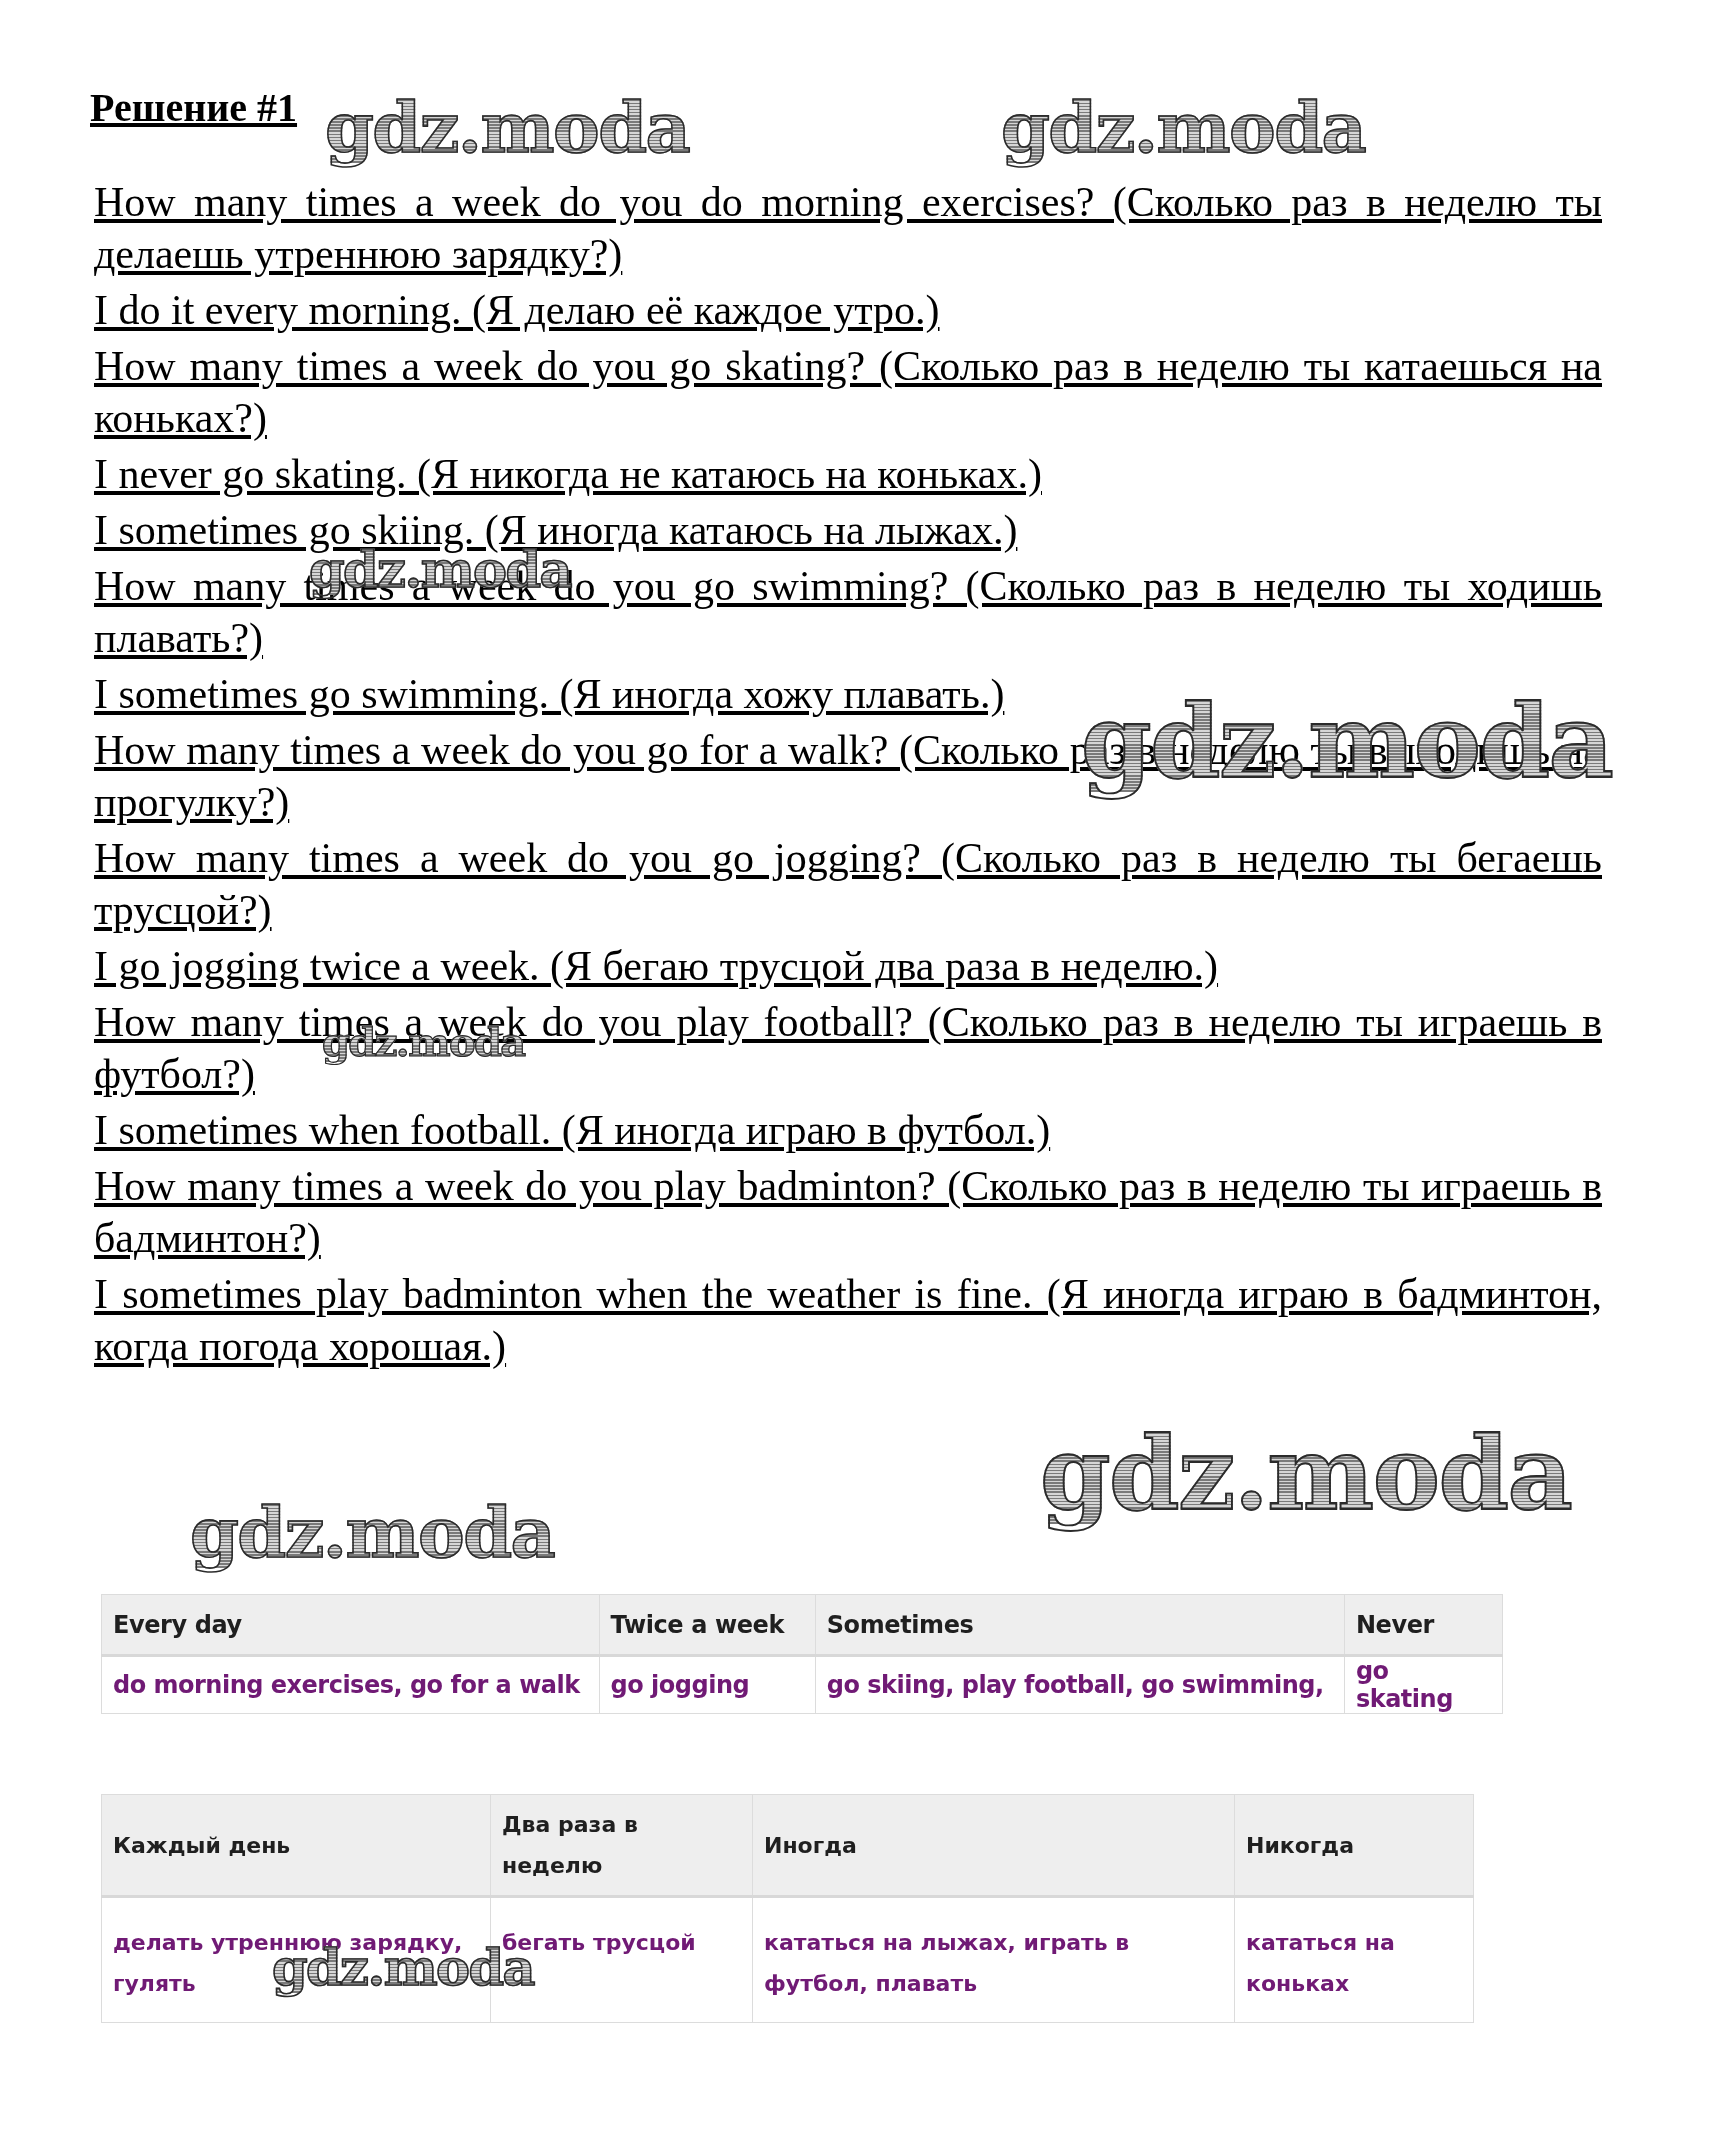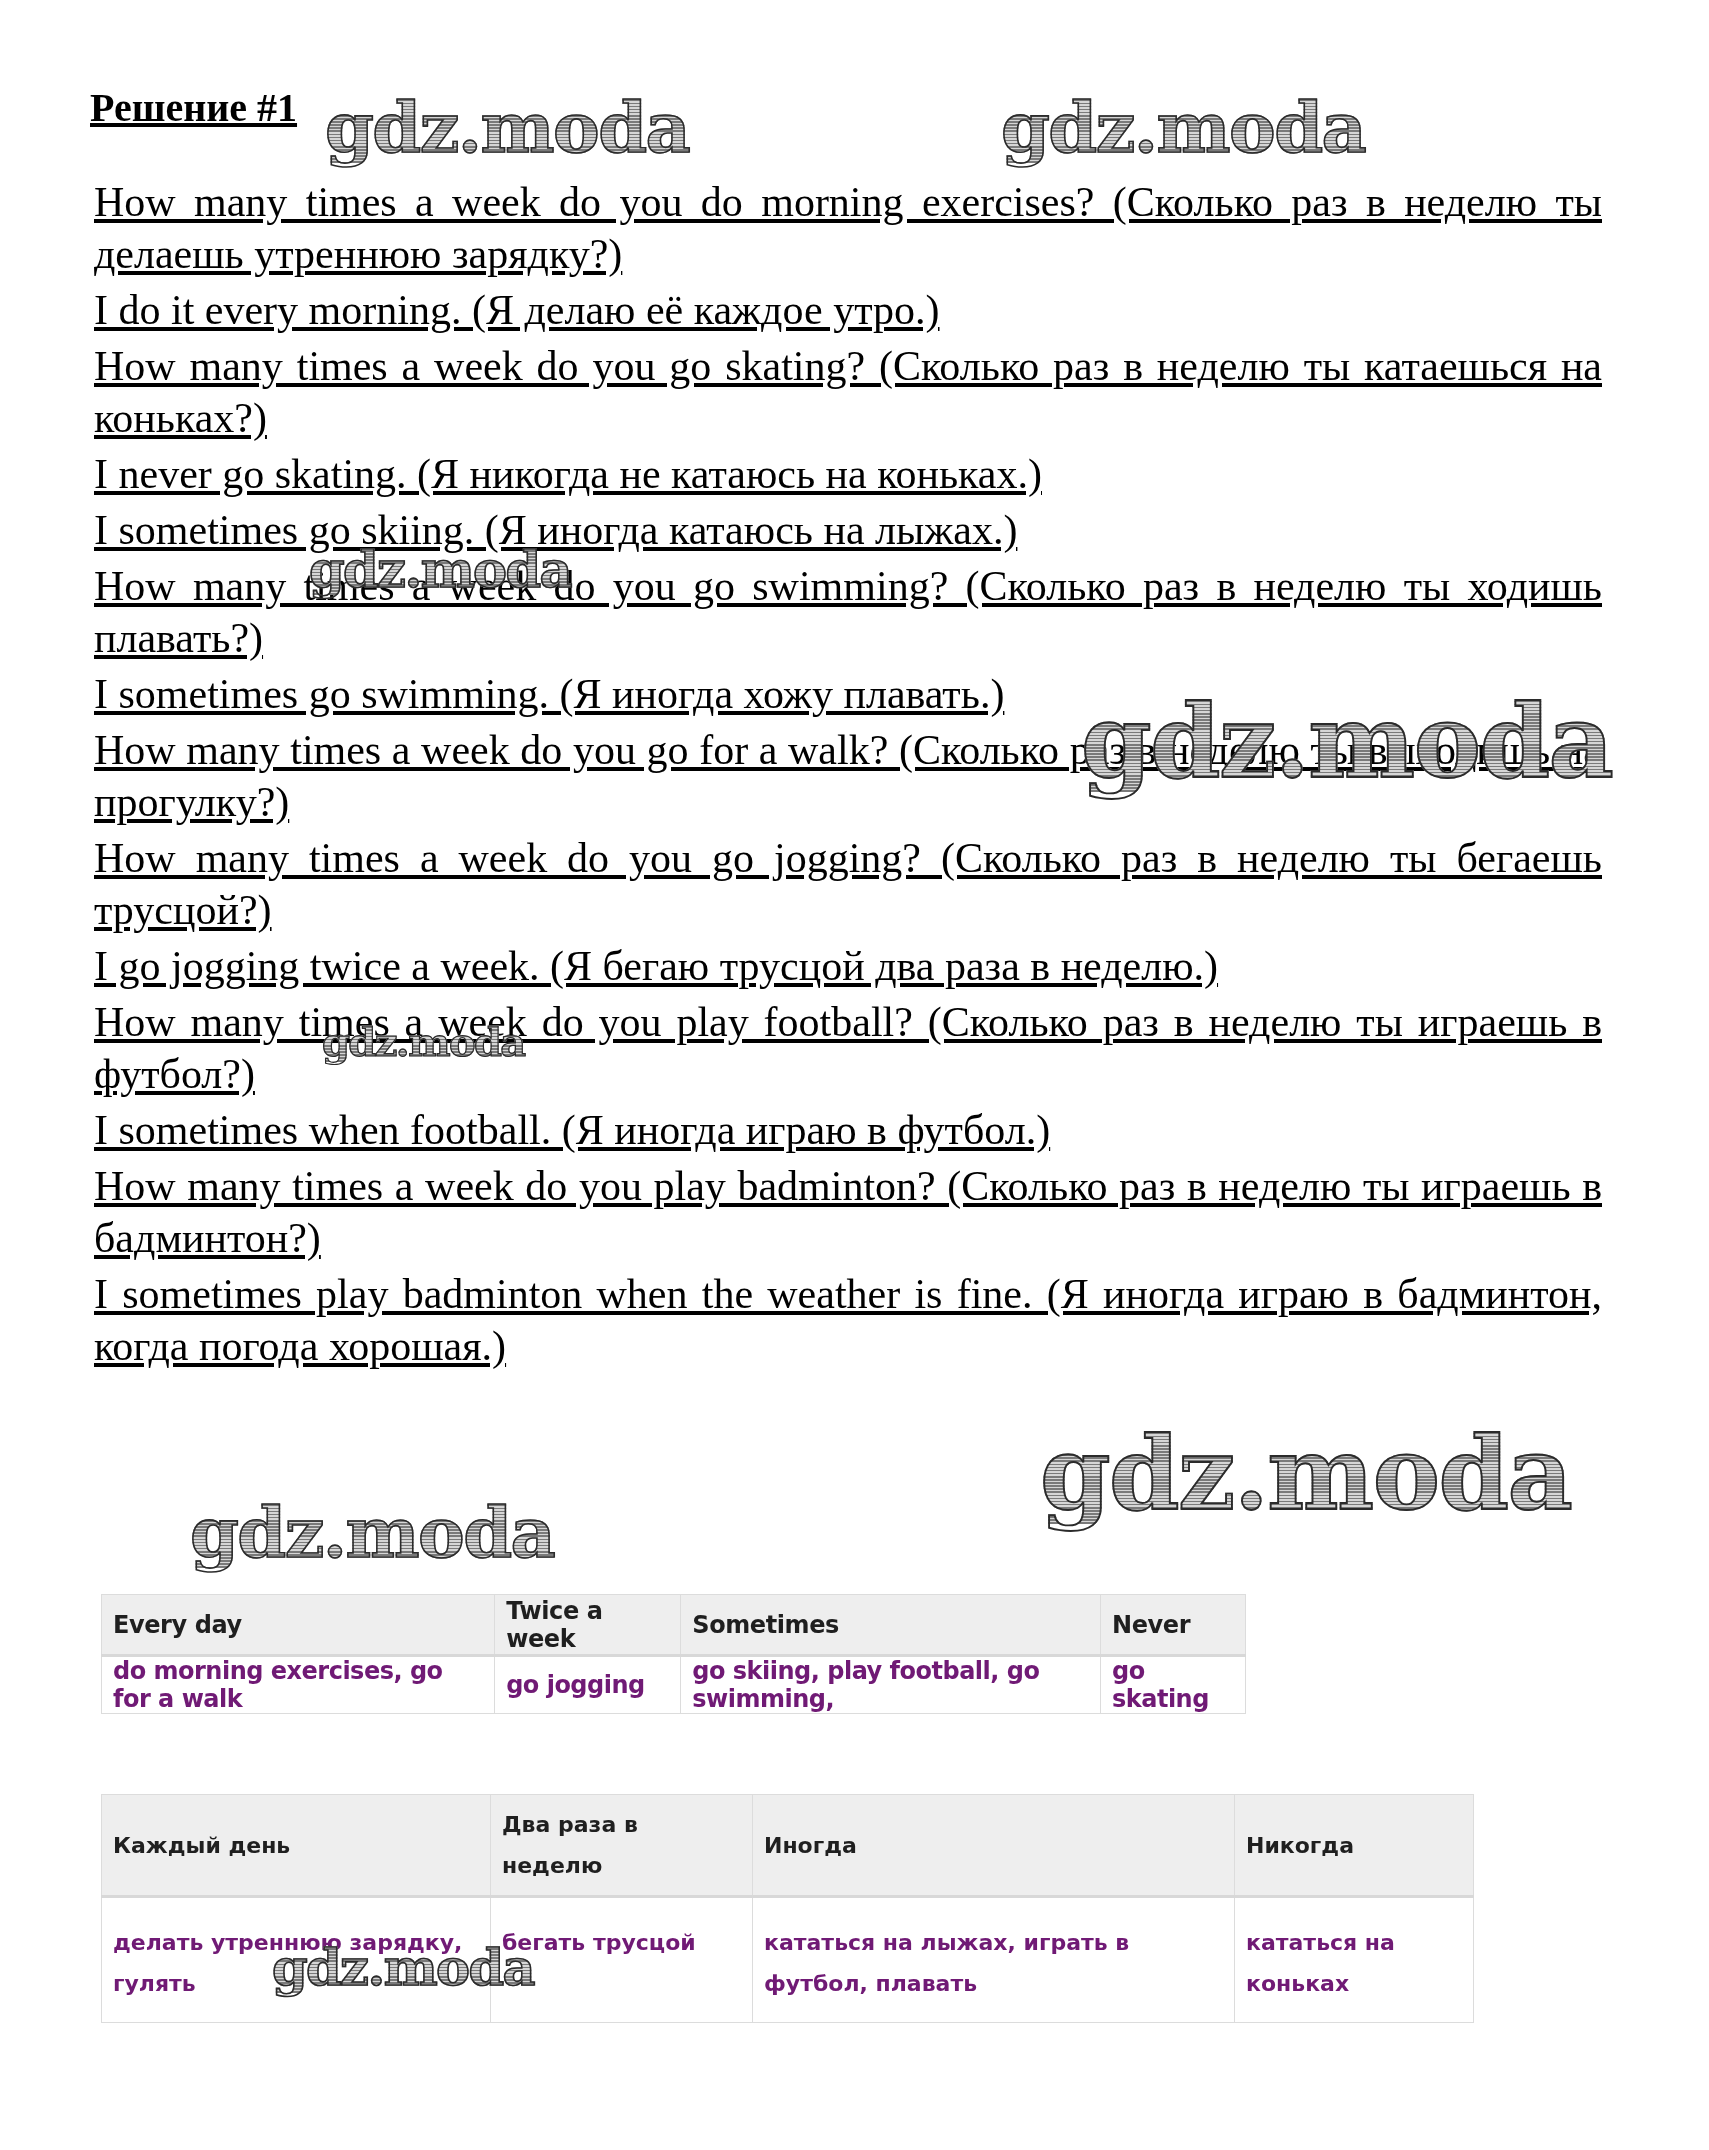--- a/index.html
+++ b/index.html
@@ -48,21 +48,21 @@
   }
   table.freq th, table.freq td {
     border:1.6px solid #dcdcdc; text-align:left; vertical-align:middle;
   }
   table.freq thead th {
     background:#eeeeee; color:#1f1f1f; font-weight:bold;
     border-bottom:3.1px solid #d8d8d8;
   }
   table.freq tbody td { color:#701a75; font-weight:bold; }
 
-  .t1 { left:101px; top:1594px; width:1145px; }
+  .t1 { left:101px; top:1594px; width:1402px; }
   .t1 th, .t1 td { font-size:24px; padding:0 11px; }
   .t1 thead th { height:59px; letter-spacing:-0.4px; }
   .t1 tbody td { height:56px; letter-spacing:-0.5px; }
   .t1 col.c1 { width:488px; }
   .t1 col.c2 { width:212px; }
   .t1 col.c3 { width:519px; }
   .t1 col.c4 { width:155px; }
 
   .t2 { left:101px; top:1794px; width:1373px;border-radius:7px; }
   .t2 th, .t2 td { font-size:22px; padding:0 11px; line-height:41px; }

